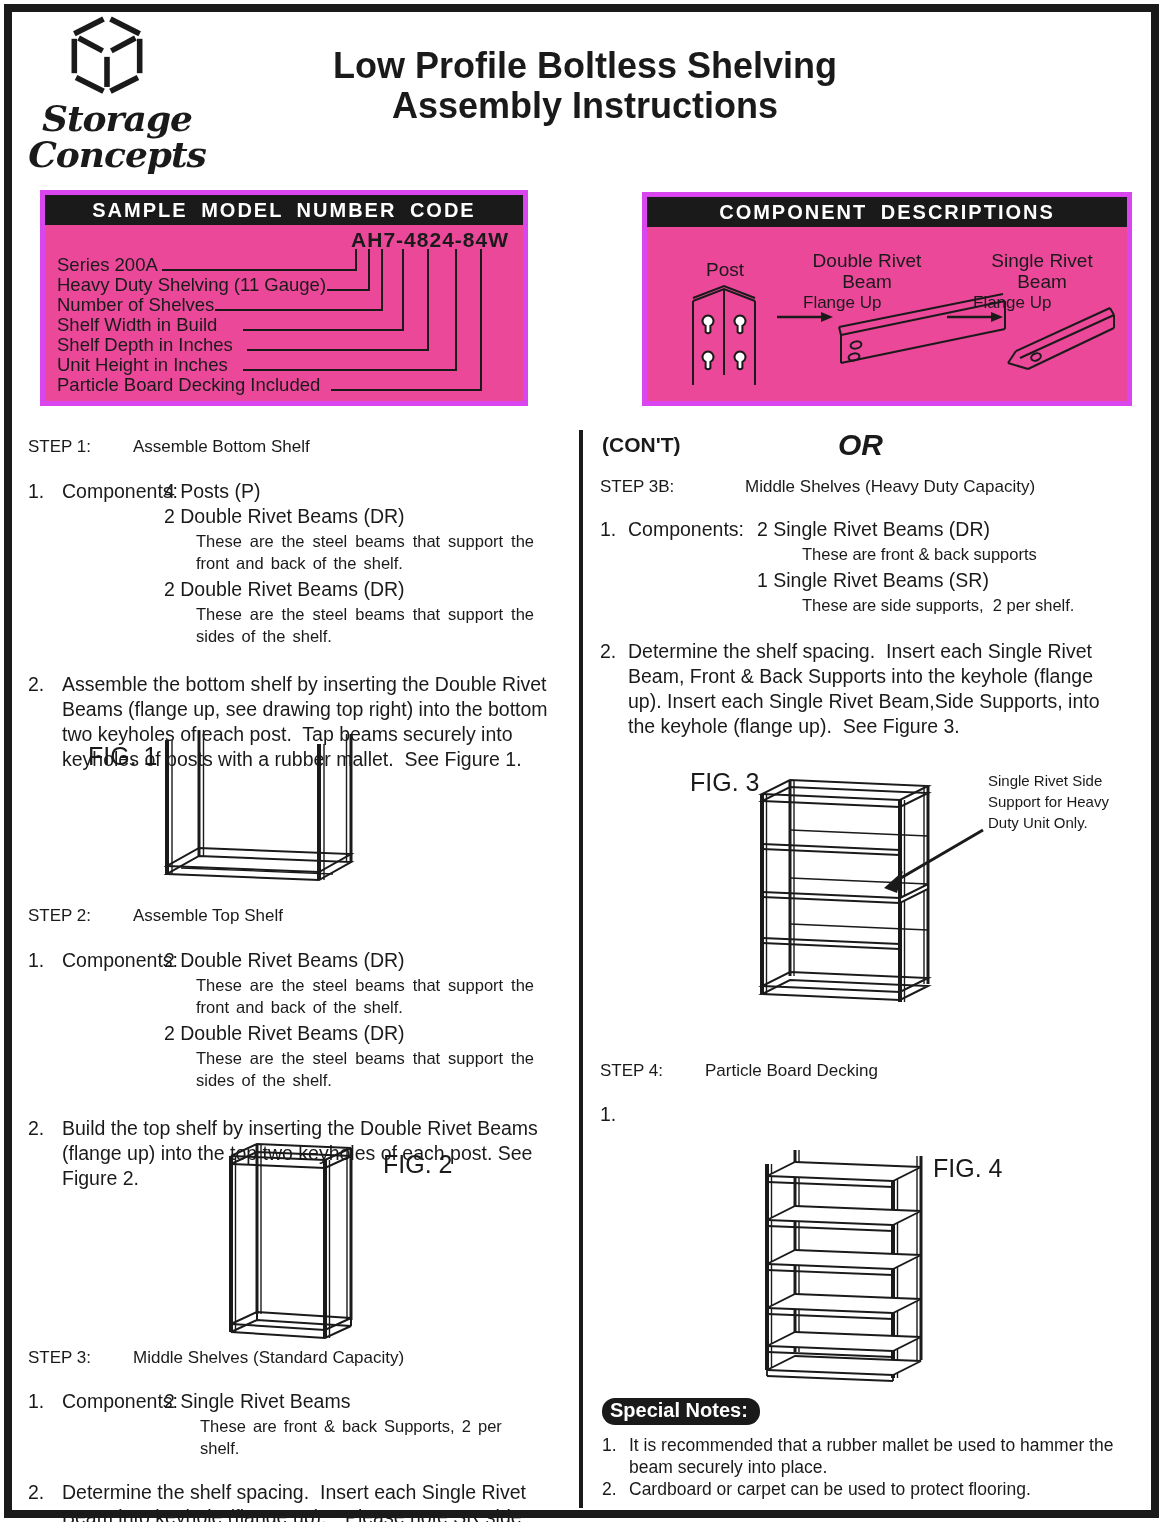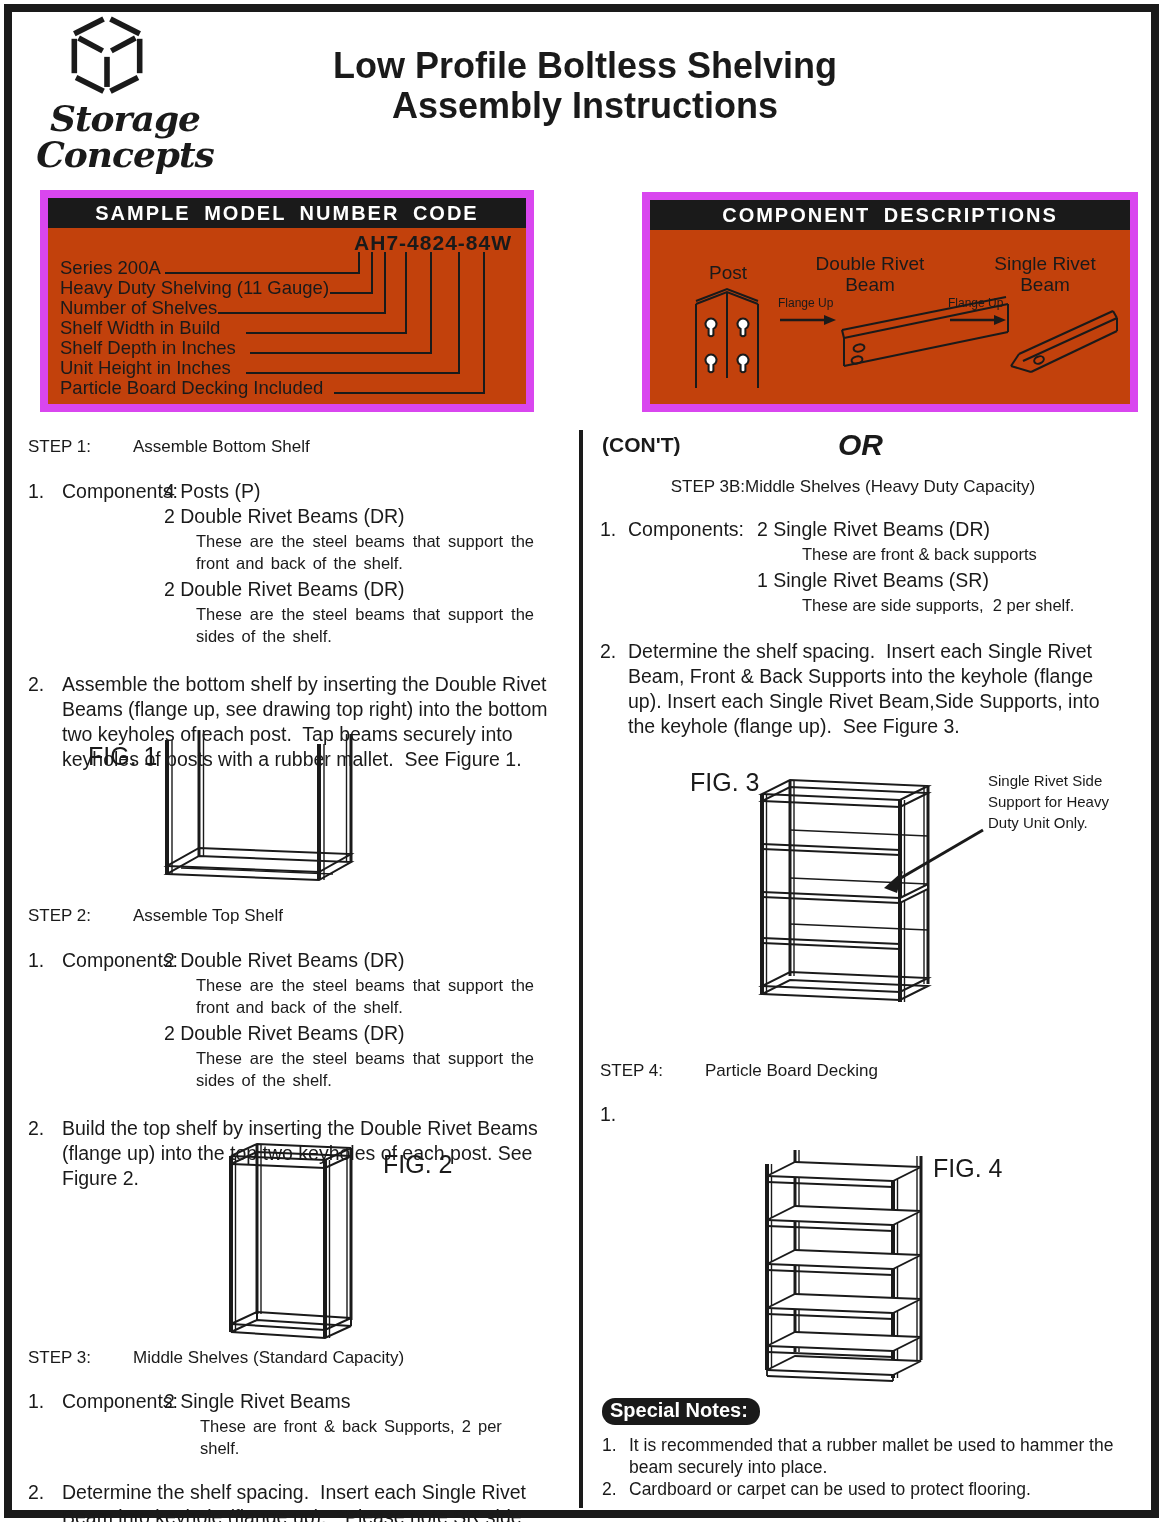--- a/index.html
+++ b/index.html
@@ -6,33 +6,33 @@
   .canvas{position:relative;width:1163px;height:1522px;background:#ffffff;
           font-family:"Liberation Sans",sans-serif;color:#1a1a1a;overflow:hidden;}
   .sheet-border{position:absolute;left:4px;top:4px;width:1139px;height:1498px;border:8px solid #1a1a1a;}
   .abs{position:absolute;}
   .t{white-space:pre-wrap;}
   
   .logo-text{width:190px;text-align:center;font-family:"DejaVu Serif",serif;font-style:italic;
              font-weight:bold;font-size:36px;line-height:36px;letter-spacing:-1px;}
   .doc-title{width:830px;text-align:center;font-weight:bold;font-size:36px;line-height:40px;}
   
-  .panel{position:absolute;border:8px solid #d946ef;background:#c2410c;}
+  .panel{position:absolute;border:5px solid #d946ef;background:#ec4899;}
   .panel-header{position:absolute;left:0;top:0;right:0;height:30px;background:#1a1a1a;color:#fff;
                 font-weight:bold;font-size:20px;letter-spacing:2px;text-align:center;line-height:30px;
                 word-spacing:6px;}
   .model-number{position:absolute;top:33px;right:14px;font-weight:bold;font-size:21px;letter-spacing:1px;}
   .model-label{position:absolute;left:12px;font-size:18.5px;line-height:20px;}
   .comp-label{position:absolute;text-align:center;font-size:19px;line-height:21px;}
-  .flange-label{position:absolute;font-size:12px;}
+  .flange-label{position:absolute;font-size:17px;margin-left:28px;}
   
   .col{position:absolute;}
   .step-heading{display:flex;font-weight:normal;font-size:17px;line-height:30px;}
   .h-no{width:105px;flex:none;}
-  .h-no-wide{width:145px;flex:none;text-align:right;}
+  .h-no-wide{width:145px;flex:none;}
   .item{display:flex;font-size:19.5px;line-height:25px;}
   .i-no{width:34px;flex:none;}
   .i-no-r{width:28px;flex:none;}
   .c-lbl{width:102px;flex:none;}
   .c-lbl-r{width:129px;flex:none;}
   .desc{font-size:16.5px;line-height:21.5px;width:338px;text-align:justify;word-spacing:2.5px;
         padding-left:32px;margin:2px 0 3px 0;}
   .desc-r{font-size:16.5px;line-height:21px;padding-left:45px;margin:2px 0 3px 0;}
   .para{width:505px;}
   .fig-label{position:absolute;font-size:25px;}
@@ -62,21 +62,21 @@
         <line x1="12" y1="32" x2="12" y2="72"></line>
           <line x1="88" y1="32" x2="88" y2="72"></line>
         <line x1="14" y1="77" x2="46" y2="93"></line>
           <line x1="86" y1="77" x2="54" y2="93"></line>
         <line x1="17" y1="31" x2="45" y2="46"></line>
           <line x1="83" y1="31" x2="55" y2="46"></line>
         <line x1="50" y1="53" x2="50" y2="88"></line>
       </g>
     </svg>
   </div>
-  <div class="abs logo-text" style="left:22px;top:100px;margin-left:8px;">
+  <div class="abs logo-text" style="left:22px;top:100px;">
     <div>Storage</div>
     <div>Concepts</div>
   </div>
 
   <div class="abs doc-title" style="left:170px;top:46px;">
     <div>Low Profile Boltless Shelving</div>
     <div>Assembly Instructions</div>
   </div>
 
   <div class="panel" style="left:40px;top:190px;width:478px;height:206px;">

